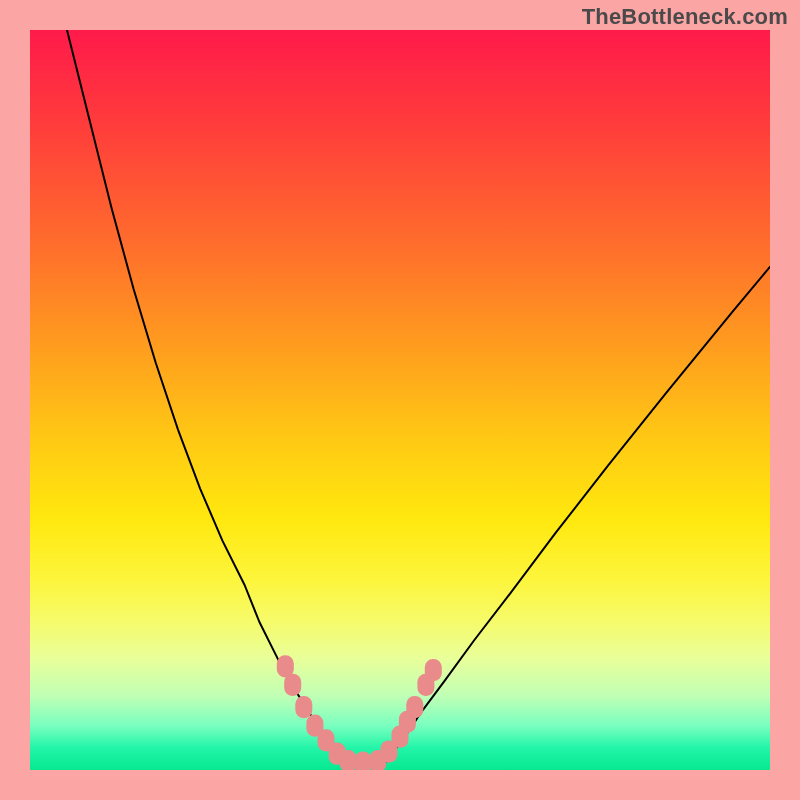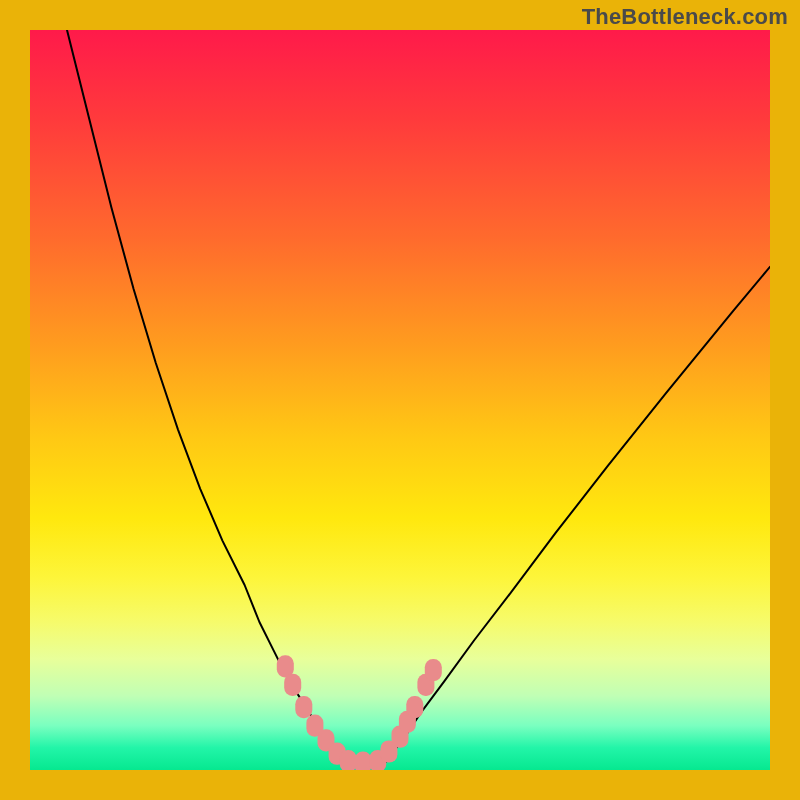--- a/index.html
+++ b/index.html
@@ -7,21 +7,21 @@
     padding: 0;
     width: 800px;
     height: 800px;
     overflow: hidden;
     background: #000;
     font-family: Arial, sans-serif;
   }
   .outer {
     width: 800px;
     height: 800px;
-    background: #eab308;
+    background: #fca5a5;
     position: relative;
   }
   .watermark {
     position: absolute;
     top: 4px;
     right: 12px;
     color: #4a4a4a;
     font-size: 22px;
     font-weight: 600;
     letter-spacing: 0.2px;

